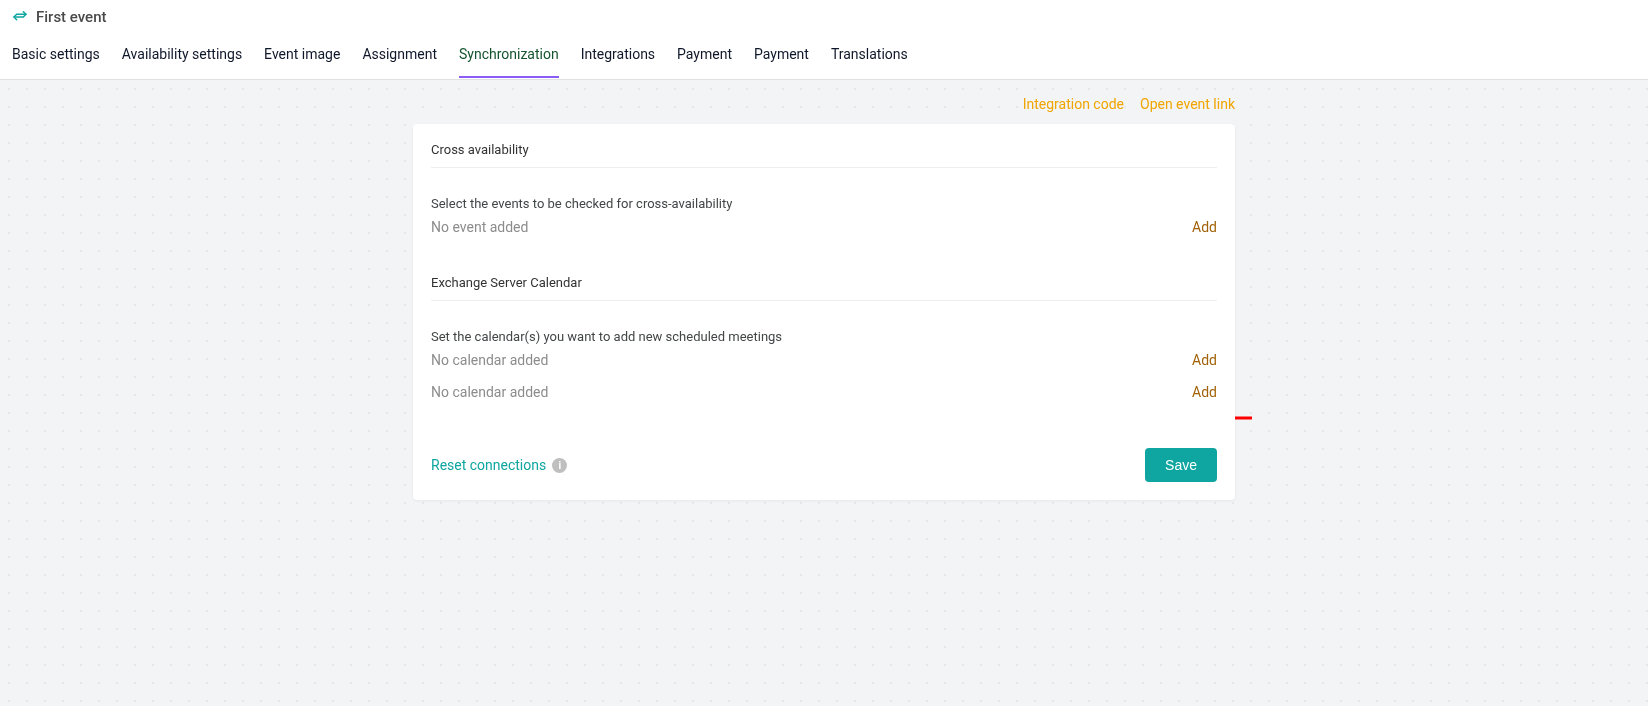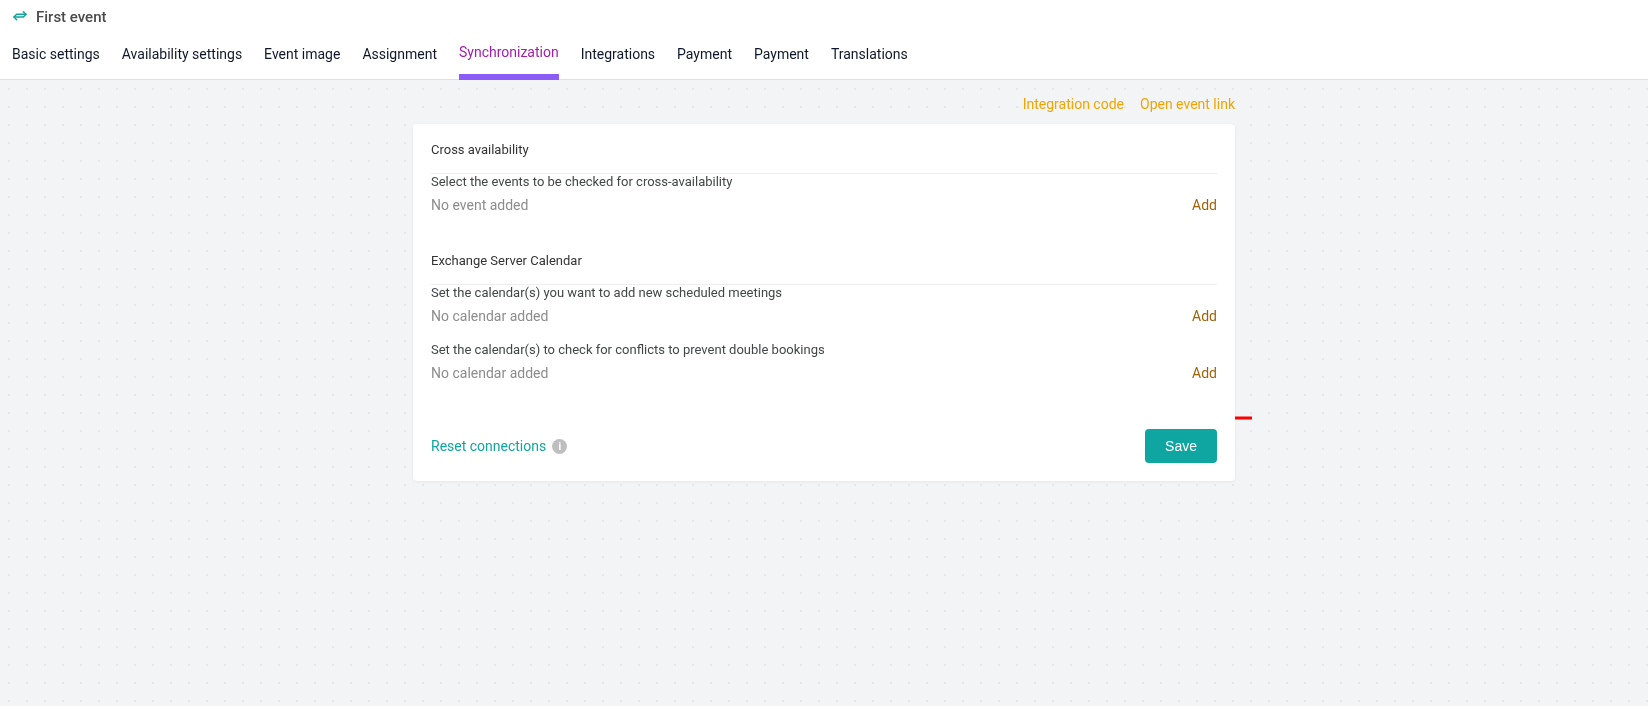--- a/index.html
+++ b/index.html
@@ -44,22 +44,22 @@
     }
     .tab {
       font-size: 14px;
       color: #0f172a;
       padding-bottom: 14px;
       cursor: pointer;
       border-bottom: 2px solid transparent;
       font-weight: 400;
     }
     .tab.active {
-      color: #a21caf;
-      border-bottom: 6px solid #8b5cf6;
+      color: #14532d;
+      border-bottom: 2px solid #8b5cf6;
     }
 
     
     .content {
       padding-top: 12px;
       display: flex;
       flex-direction: column;
       align-items: center;
     }
 
@@ -81,23 +81,23 @@
       width: 822px;
       background: #fff;
       border-radius: 4px;
       box-shadow: 0 1px 3px rgba(0,0,0,0.06);
       padding: 18px 18px 18px 18px;
     }
 
     .section-title {
       font-size: 13px;
       color: #333;
-      padding-bottom: 16px;
+      padding-bottom: 10px;
       border-bottom: 1px solid #eceeef;
-      margin-bottom: 0;
+      margin-bottom: 28px;
     }
 
     .section-desc {
       font-size: 13px;
       color: #424647;
       margin-bottom: 8px;
     }
 
     .row {
       display: flex;
@@ -228,21 +228,20 @@
     </div>
 
     <div class="section-title" style="margin-top:30px">Exchange Server Calendar</div>
 
     <div class="section-desc">Set the calendar(s) you want to add new scheduled meetings</div>
     <div class="row-tight">
       <span class="placeholder-text">No calendar added</span>
       <span class="add-link">Add</span>
     </div>
 
-    <div class="section-desc" style="margin-top:18px">Set the calendar(s) to check for conflicts to prevent double bookings</div>
     <div class="row-tight">
       <span class="placeholder-text">No calendar added</span>
       <span class="add-link">Add</span>
     </div>
 
     <div class="footer-row">
       <span class="reset-link">
         <span>Reset connections</span>
         <span class="info-icon">i</span>
       </span>

